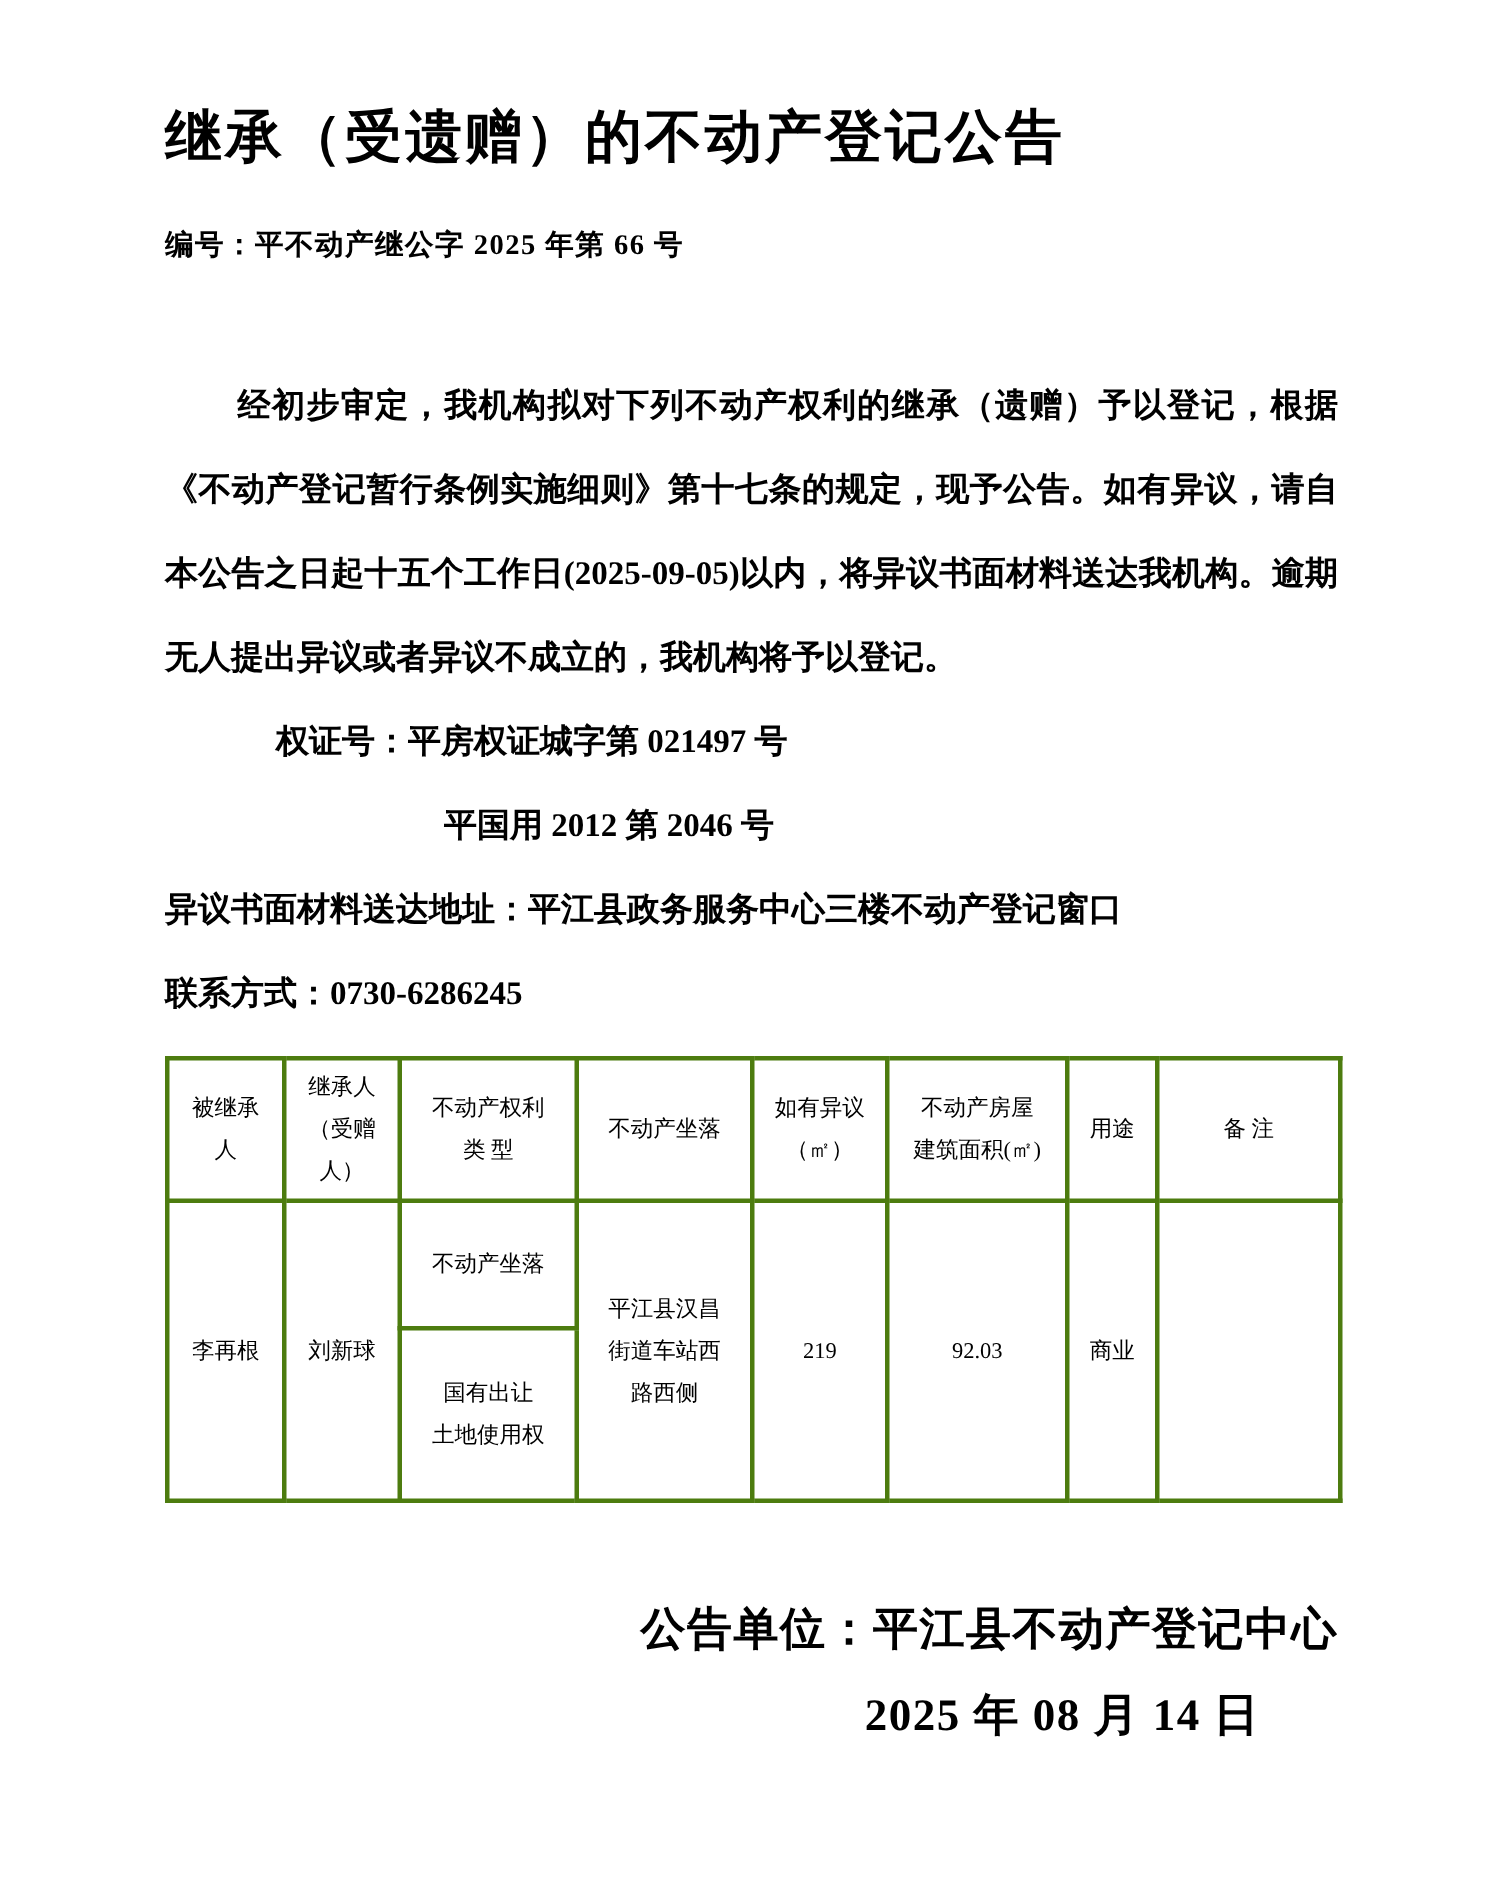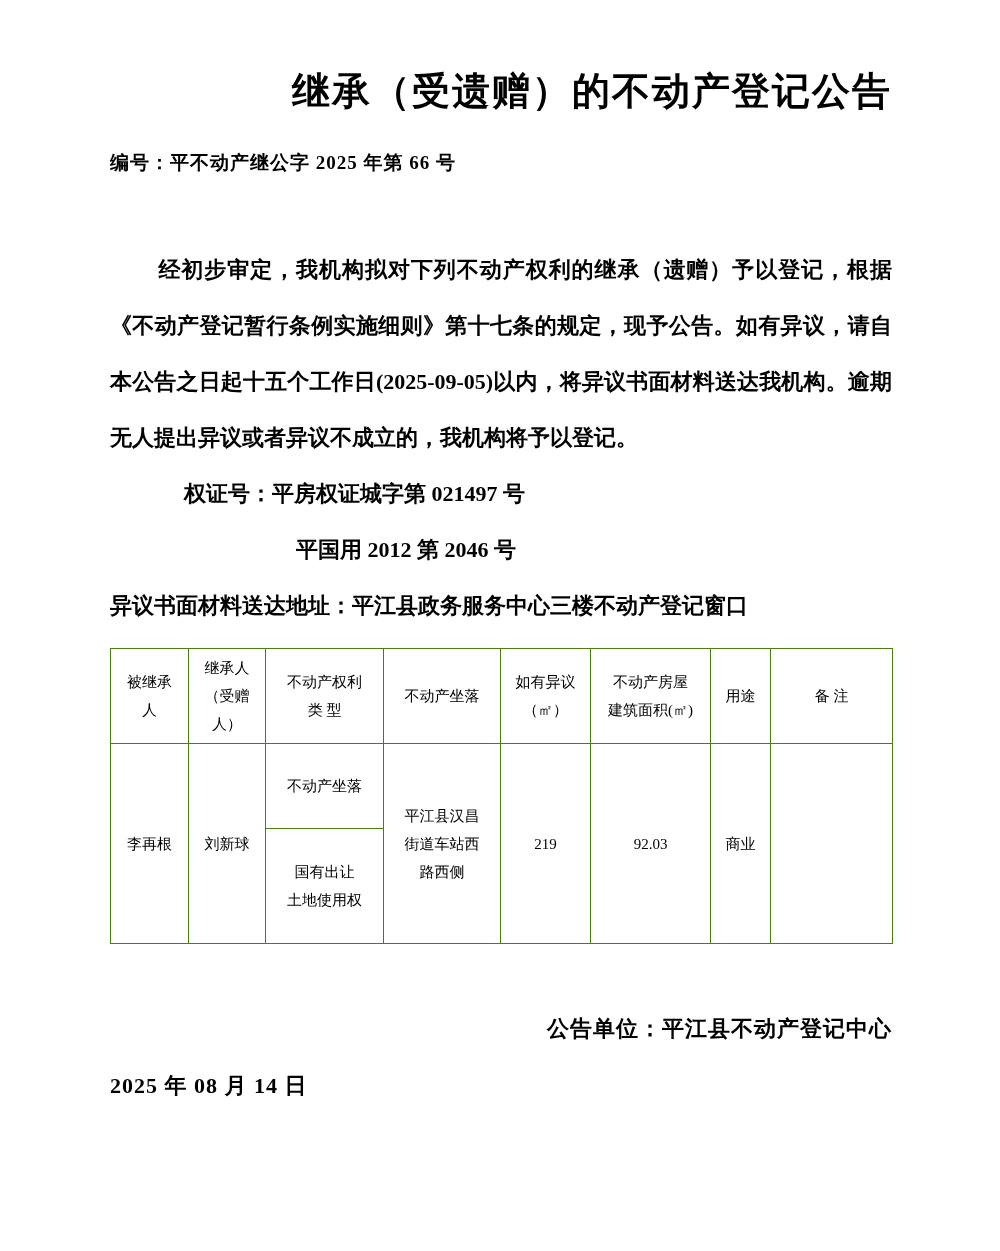--- a/index.html
+++ b/index.html
@@ -16,21 +16,21 @@
     height: 1251px;
     padding: 52px 108px 0 110px;
     background: #ffffff;
     overflow: hidden;
   }
 
   .title {
     margin-top: 14px;
     font-size: 38px;
     font-weight: bold;
-    text-align: right;
+    text-align: left;
     letter-spacing: 2px;
   }
 
   .doc-number {
     margin-top: 33px;
     font-size: 19px;
     font-weight: bold;
     letter-spacing: 1px;
   }
 
@@ -58,48 +58,49 @@
     margin-top: 14px;
     width: 782px;
     border-collapse: collapse;
     table-layout: fixed;
     font-size: 15px;
     font-weight: normal;
   }
 
   table.doc-table th,
   table.doc-table td {
-    border: 1px solid #4d7c0f;
+    border: 3px solid #4d7c0f;
     text-align: center;
     vertical-align: middle;
     white-space: pre-line;
     line-height: 28px;
     padding: 4px 13px;
     font-weight: normal;
     overflow: hidden;
   }
 
   tr.header-row    { height: 95px; }
   tr.data-row-1    { height: 85px; }
   tr.data-row-2    { height: 115px; }
 
   .footer-block {
     margin-top: 56px;
-    font-size: 22px;
+    font-size: 30px;
     font-weight: bold;
     line-height: 57px;
   }
 
   .issuer-line {
     text-align: right;
     padding-right: 0px;
     letter-spacing: 1px;
   }
 
   .date-line {
+    text-align: right;
     padding-right: 52px;
     letter-spacing: 1px;
   }
 </style>
 </head>
 <body>
 
 <div class="page">
 
   <h1 class="title">继承（受遗赠）的不动产登记公告</h1>
@@ -109,20 +110,21 @@
   <div class="body-block">
 
     <p class="para">经初步审定，我机构拟对下列不动产权利的继承（遗赠）予以登记，根据《不动产登记暂行条例实施细则》第十七条的规定，现予公告。如有异议，请自本公告之日起十五个工作日(2025-09-05)以内，将异议书面材料送达我机构。逾期无人提出异议或者异议不成立的，我机构将予以登记。</p>
 
     <p class="cert-line-1">权证号：平房权证城字第 021497 号</p>
 
     <p class="cert-line-2">平国用 2012 第 2046 号</p>
 
     <p class="address-line"><span>异议书面材料送达地址：</span><span class="underline">平江县政务服务中心三楼不动产登记窗口</span></p>
 
+    <p class="contact-line"><span>联系方式：</span><span class="underline">0730-6286245</span></p>
 
   </div>
 
   <table class="doc-table">
     <colgroup>
       <col style="width:78px">
       <col style="width:77px">
       <col style="width:118px">
       <col style="width:117px">
       <col style="width:90px">

